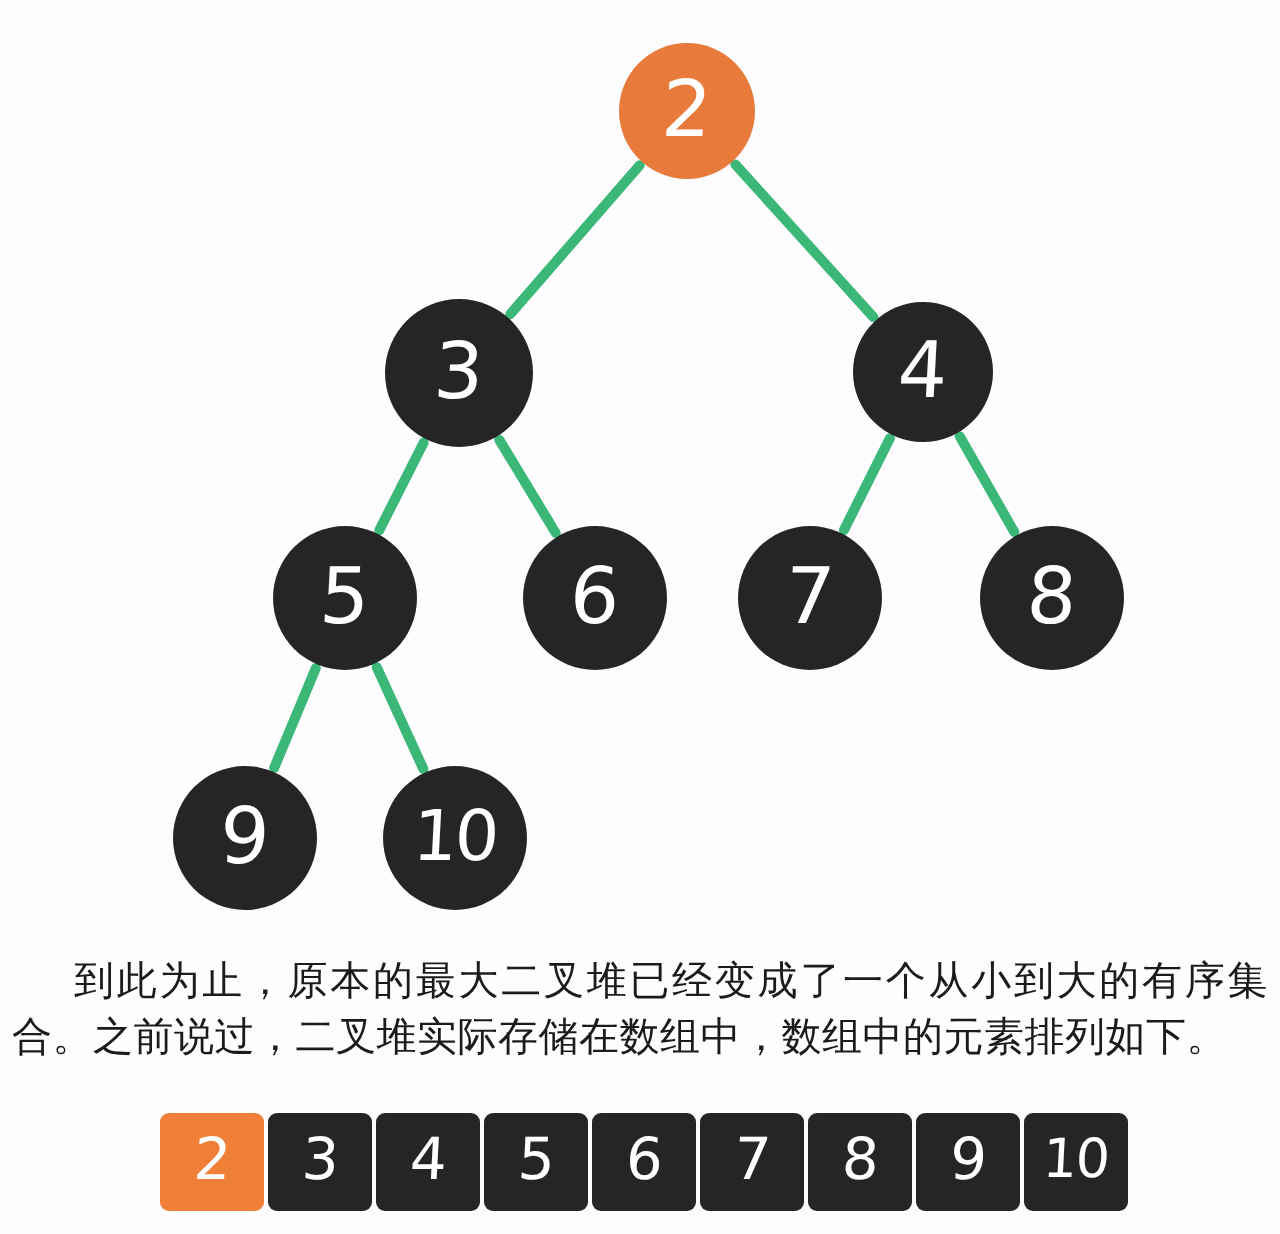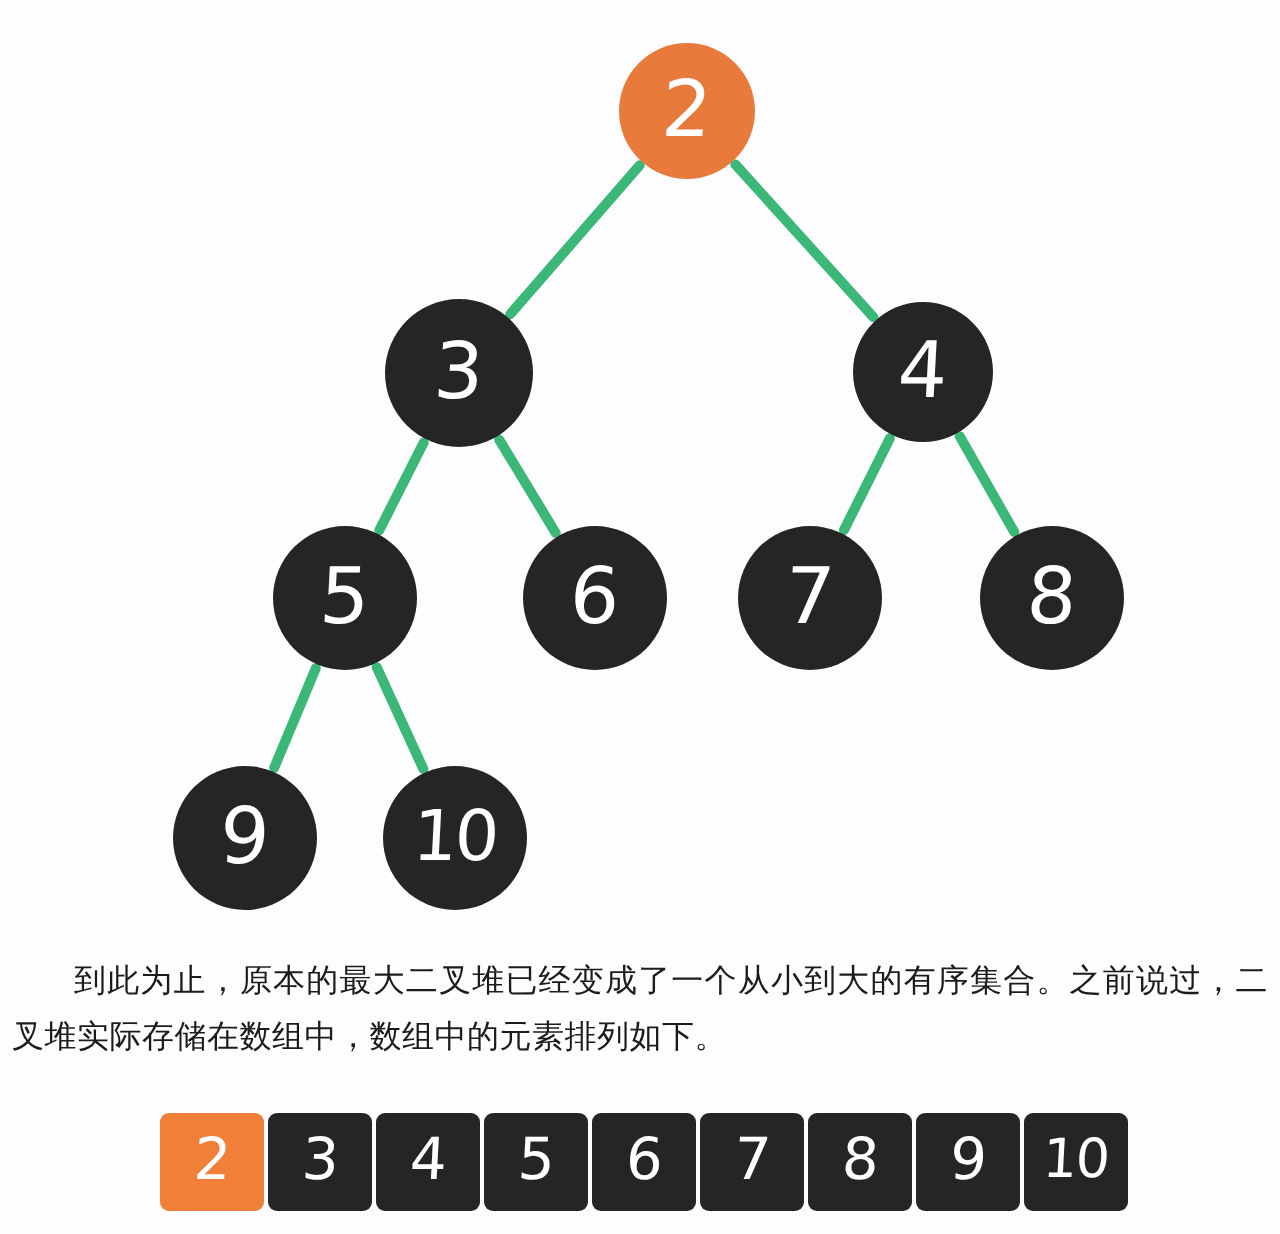--- a/index.html
+++ b/index.html
@@ -52,21 +52,21 @@
     font-size: 78px;
   }
   .tree-node.two-digit .nv { font-size: 70px; letter-spacing: -0.04em; }
 
   
   #caption {
     position: absolute;
     left: 12px;
     top: 952px;
     width: 1256px;
-    font-size: 32px;
+    font-size: 40px;
     line-height: 56px;
     color: #1b1b1b;
     font-family: "DejaVu Sans", "Liberation Sans", sans-serif;
     text-indent: 62px;
     letter-spacing: 0.5px;
     text-align: justify;
   }
 
   
   #array-row {

